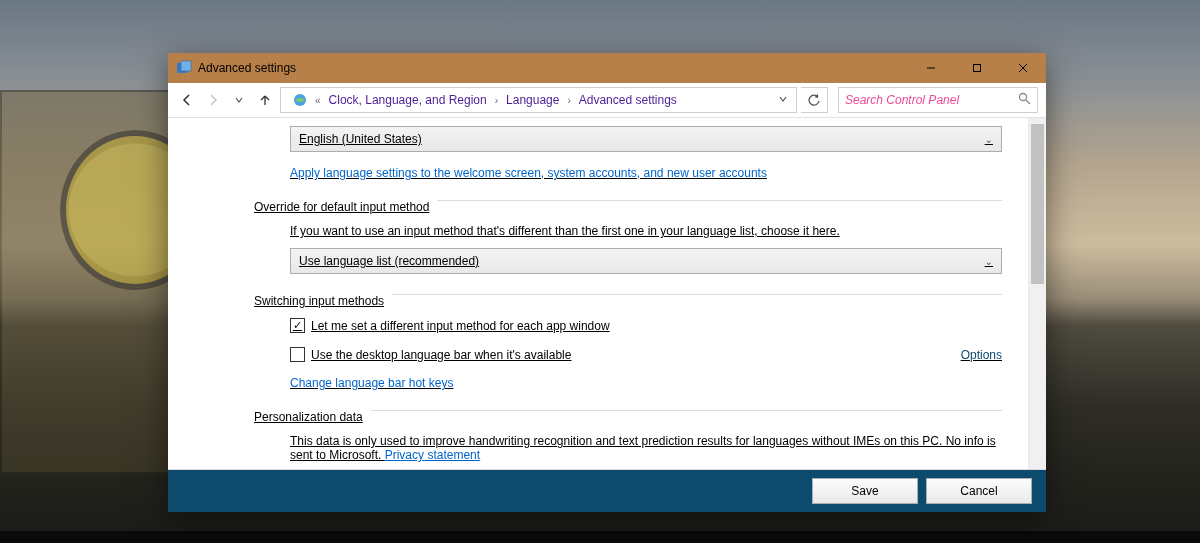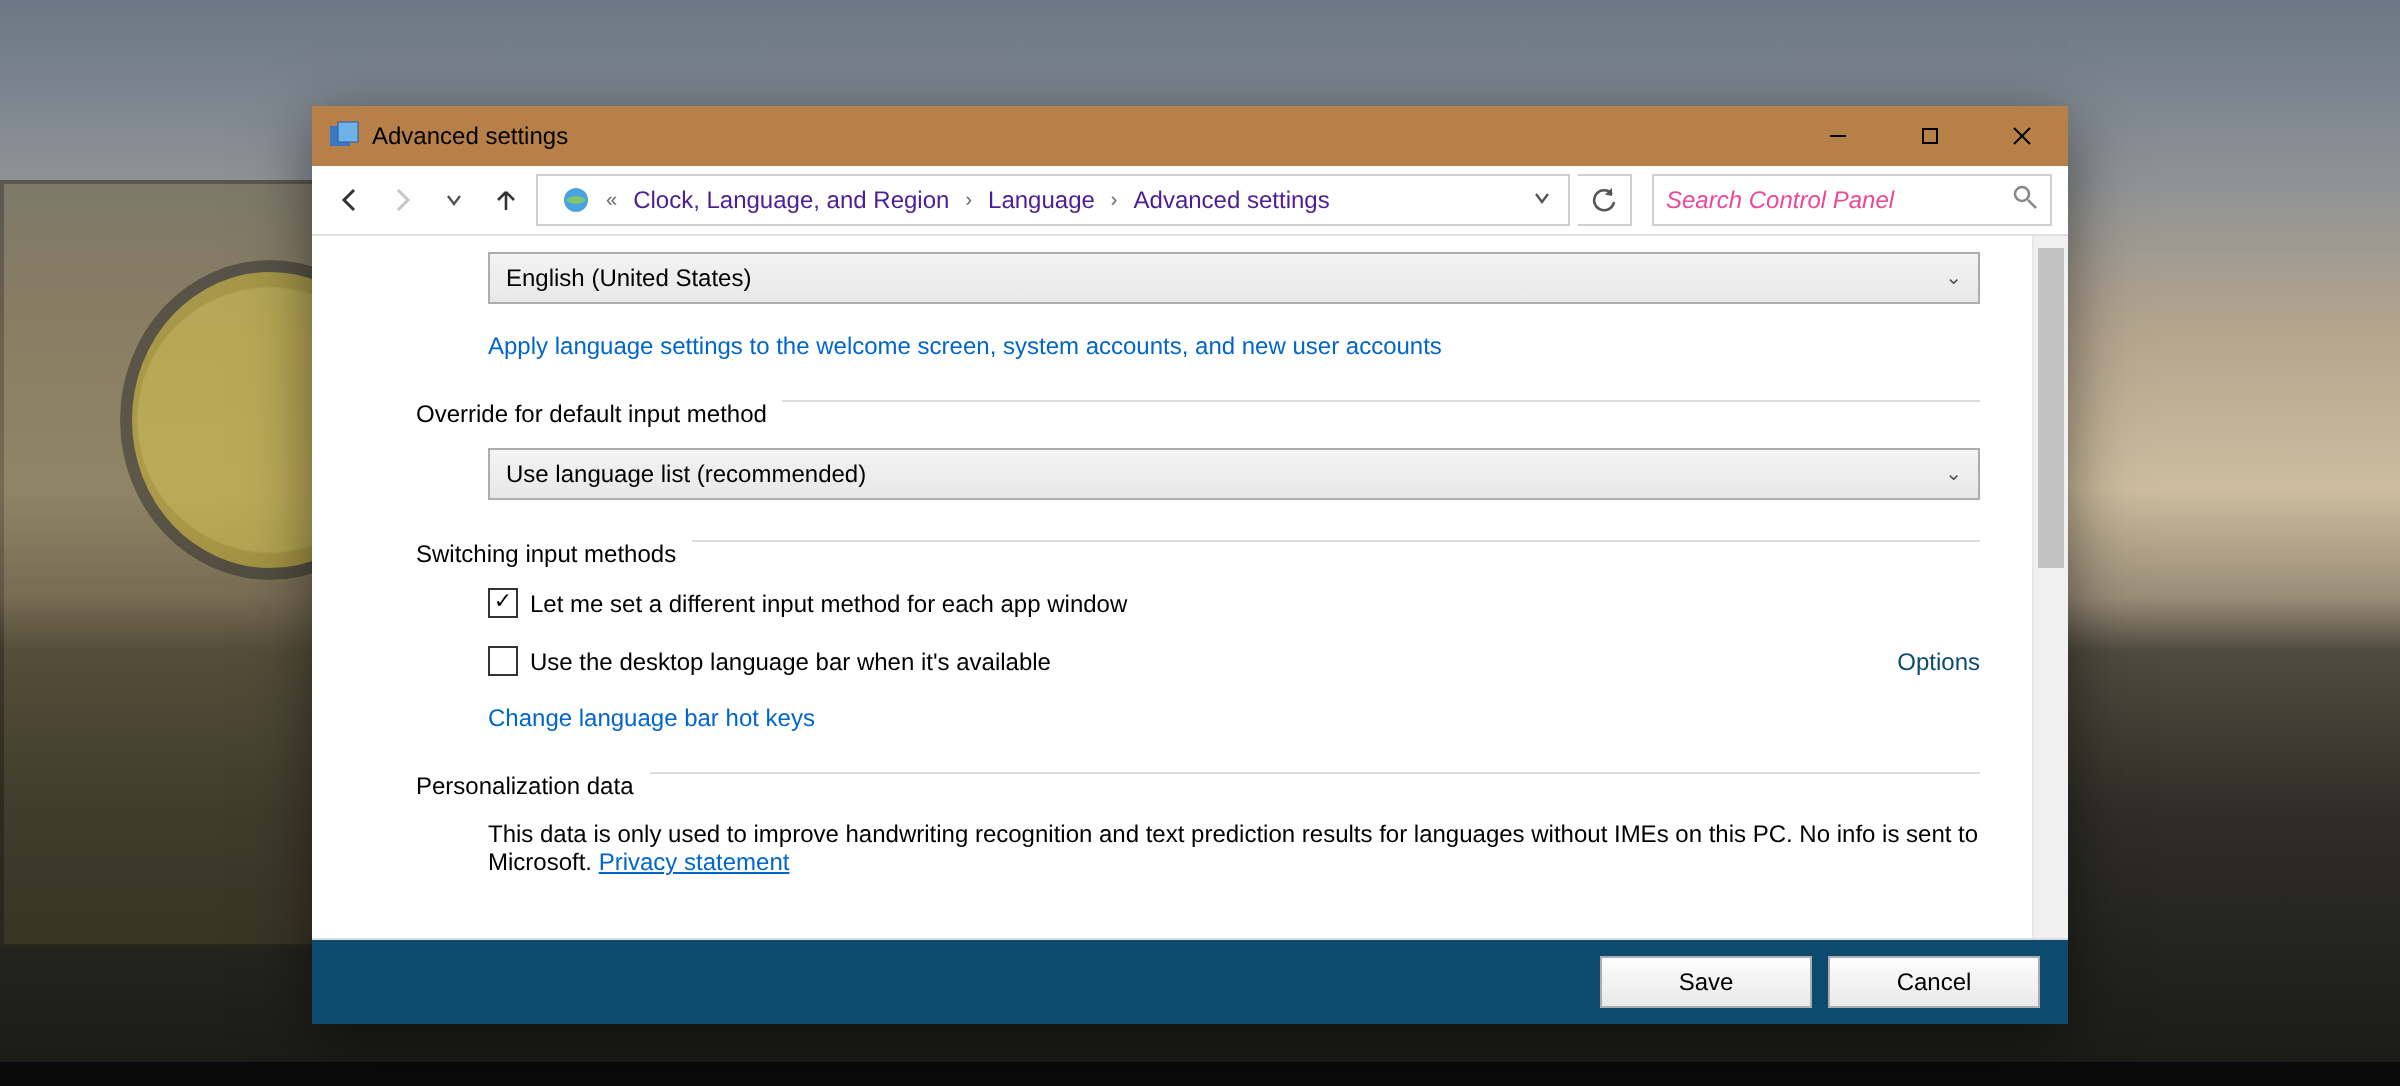--- a/index.html
+++ b/index.html
@@ -9,21 +9,21 @@
       #6b7785 0%, #8a9095 15%, #b3a48e 30%, #cdbd9e 45%,
       #9a8d78 55%, #4f4b3f 60%, #2e2d26 75%, #1a1a16 100%);
   }
   .desktop::before{content:"";position:absolute;left:0;top:90px;width:260px;height:380px;
     background:linear-gradient(#6f6547,#4a432b);border:2px solid #2e2a1a;opacity:.55;}
   .desktop::after{content:"";position:absolute;left:60px;top:130px;width:150px;height:160px;
     border-radius:50%;background:radial-gradient(circle,#e6d24a 0 60%,#c7b22e 61% 100%);
     box-shadow:inset 0 0 0 6px #2b2b2b;opacity:.5;}
   .taskbar{position:absolute;left:0;right:0;bottom:0;height:12px;background:#0a0a0a;}
 
-  .window{position:absolute;left:156px;top:53px;width:878px;height:459px;background:#fff;
+  .window{position:absolute;left:168px;top:53px;width:878px;height:459px;background:#fff;
     box-shadow:0 8px 30px rgba(0,0,0,.5);display:flex;flex-direction:column;}
   .titlebar{height:30px;background:#b78048;color:#000;display:flex;align-items:center;
     padding-left:8px;}
   .titlebar .appicon{width:16px;height:16px;margin-right:6px;display:flex;align-items:center;justify-content:center;}
   .titlebar .title{font-size:12px;}
   .winbtns{margin-left:auto;display:flex;height:100%;}
   .winbtn{width:46px;display:flex;align-items:center;justify-content:center;}
 
   .navrow{height:34px;border-bottom:1px solid #e1e1e1;display:flex;align-items:center;
     padding:0 8px;gap:4px;background:#fff;}
@@ -36,21 +36,21 @@
   .crumb{padding:0 4px;color:#4c1d95;white-space:nowrap;}
   .addrdrop{margin-left:auto;color:#666;padding:0 4px;}
   .refresh{width:26px;height:24px;border:1px solid #cfcfcf;border-left:none;display:flex;
     align-items:center;justify-content:center;color:#555;}
   .searchbox{width:186px;height:24px;border:1px solid #cfcfcf;margin-left:6px;display:flex;
     align-items:center;padding:0 6px;color:#777;}
   .searchbox .ph{flex:1;font-style:italic;color:#ec4899;}
   .searchbox .mag{color:#888;}
 
   .body{flex:1;display:flex;min-height:0;}
-  .content{flex:1;overflow:hidden;padding:4px 26px 0 52px;position:relative;}
+  .content{flex:1;overflow:hidden;padding:4px 26px 0 86px;position:relative;text-decoration:underline;}
   .vscroll{width:17px;background:#f0f0f0;border-left:1px solid #e8e8e8;position:relative;}
   .vscroll .thumb{position:absolute;left:2px;right:2px;top:6px;height:160px;background:#c2c2c2;}
 
   .dropdown{height:24px;border:1px solid #adadad;background:linear-gradient(#f3f3f3,#e8e8e8);
     display:flex;align-items:center;padding:0 8px;color:#000;}
   .dropdown .dd-caret{margin-left:auto;color:#555;font-size:10px;}
   .link{color:#0066cc;cursor:pointer;}
   .link.u{text-decoration:underline;}
 
   .group{margin-top:20px;}
@@ -173,20 +173,21 @@
       </div>
       <div class="indent" style="margin-top:14px">
         <span class="link">Apply language settings to the welcome screen, system accounts, and new user accounts</span>
       </div>
 
       <div class="group">
         <div class="group-head">
           <span>Override for default input method</span>
           <span class="line"></span>
         </div>
+        <div class="desc">If you want to use an input method that's different than the first one in your language list, choose it here.</div>
         <div class="dropdown indent">
           <span>Use language list (recommended)</span>
           <span class="dd-caret">⌄</span>
         </div>
       </div>
 
       <div class="group">
         <div class="group-head">
           <span>Switching input methods</span>
           <span class="line"></span>

